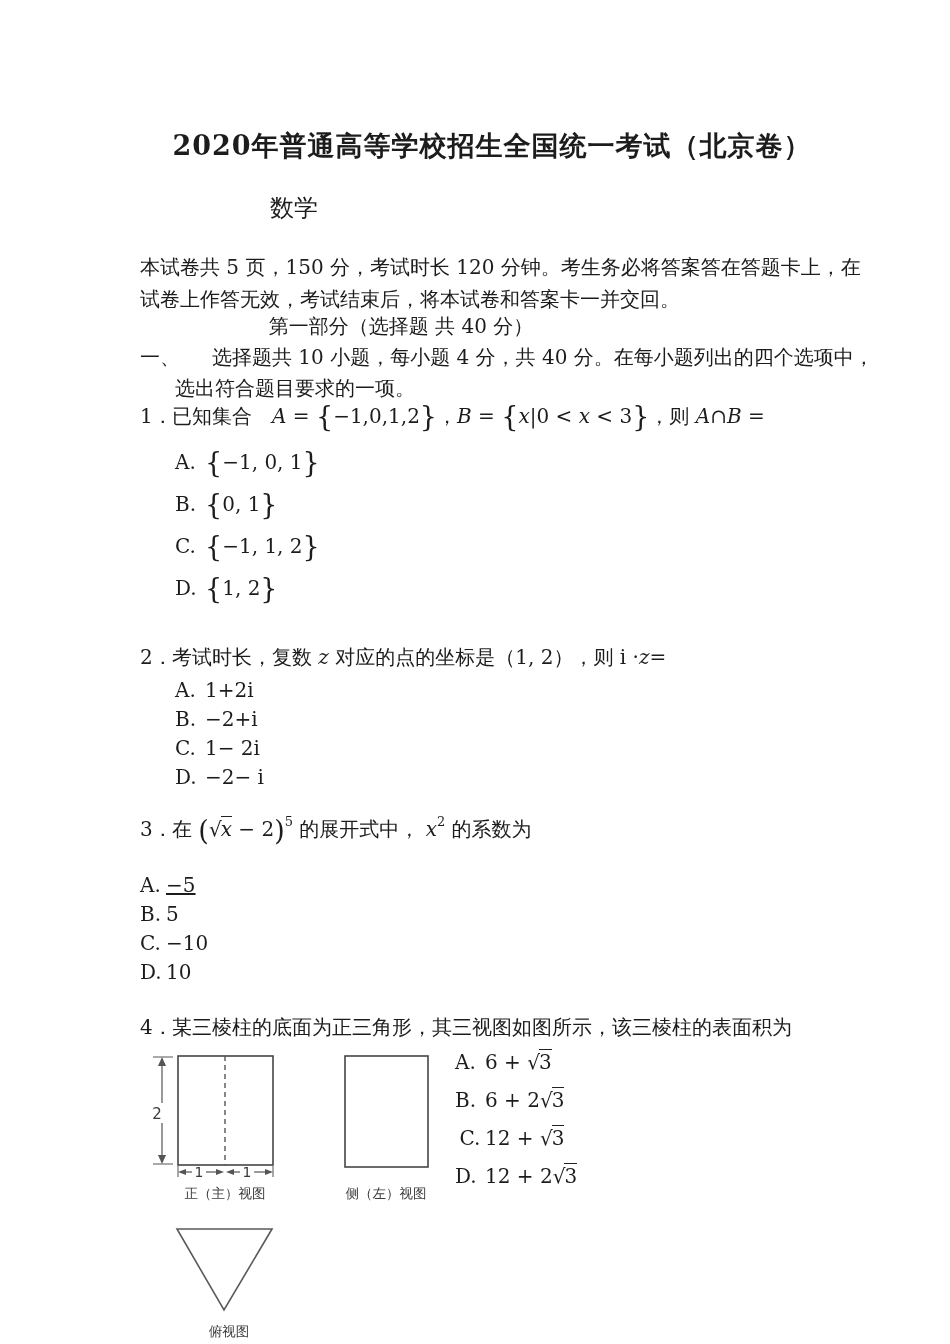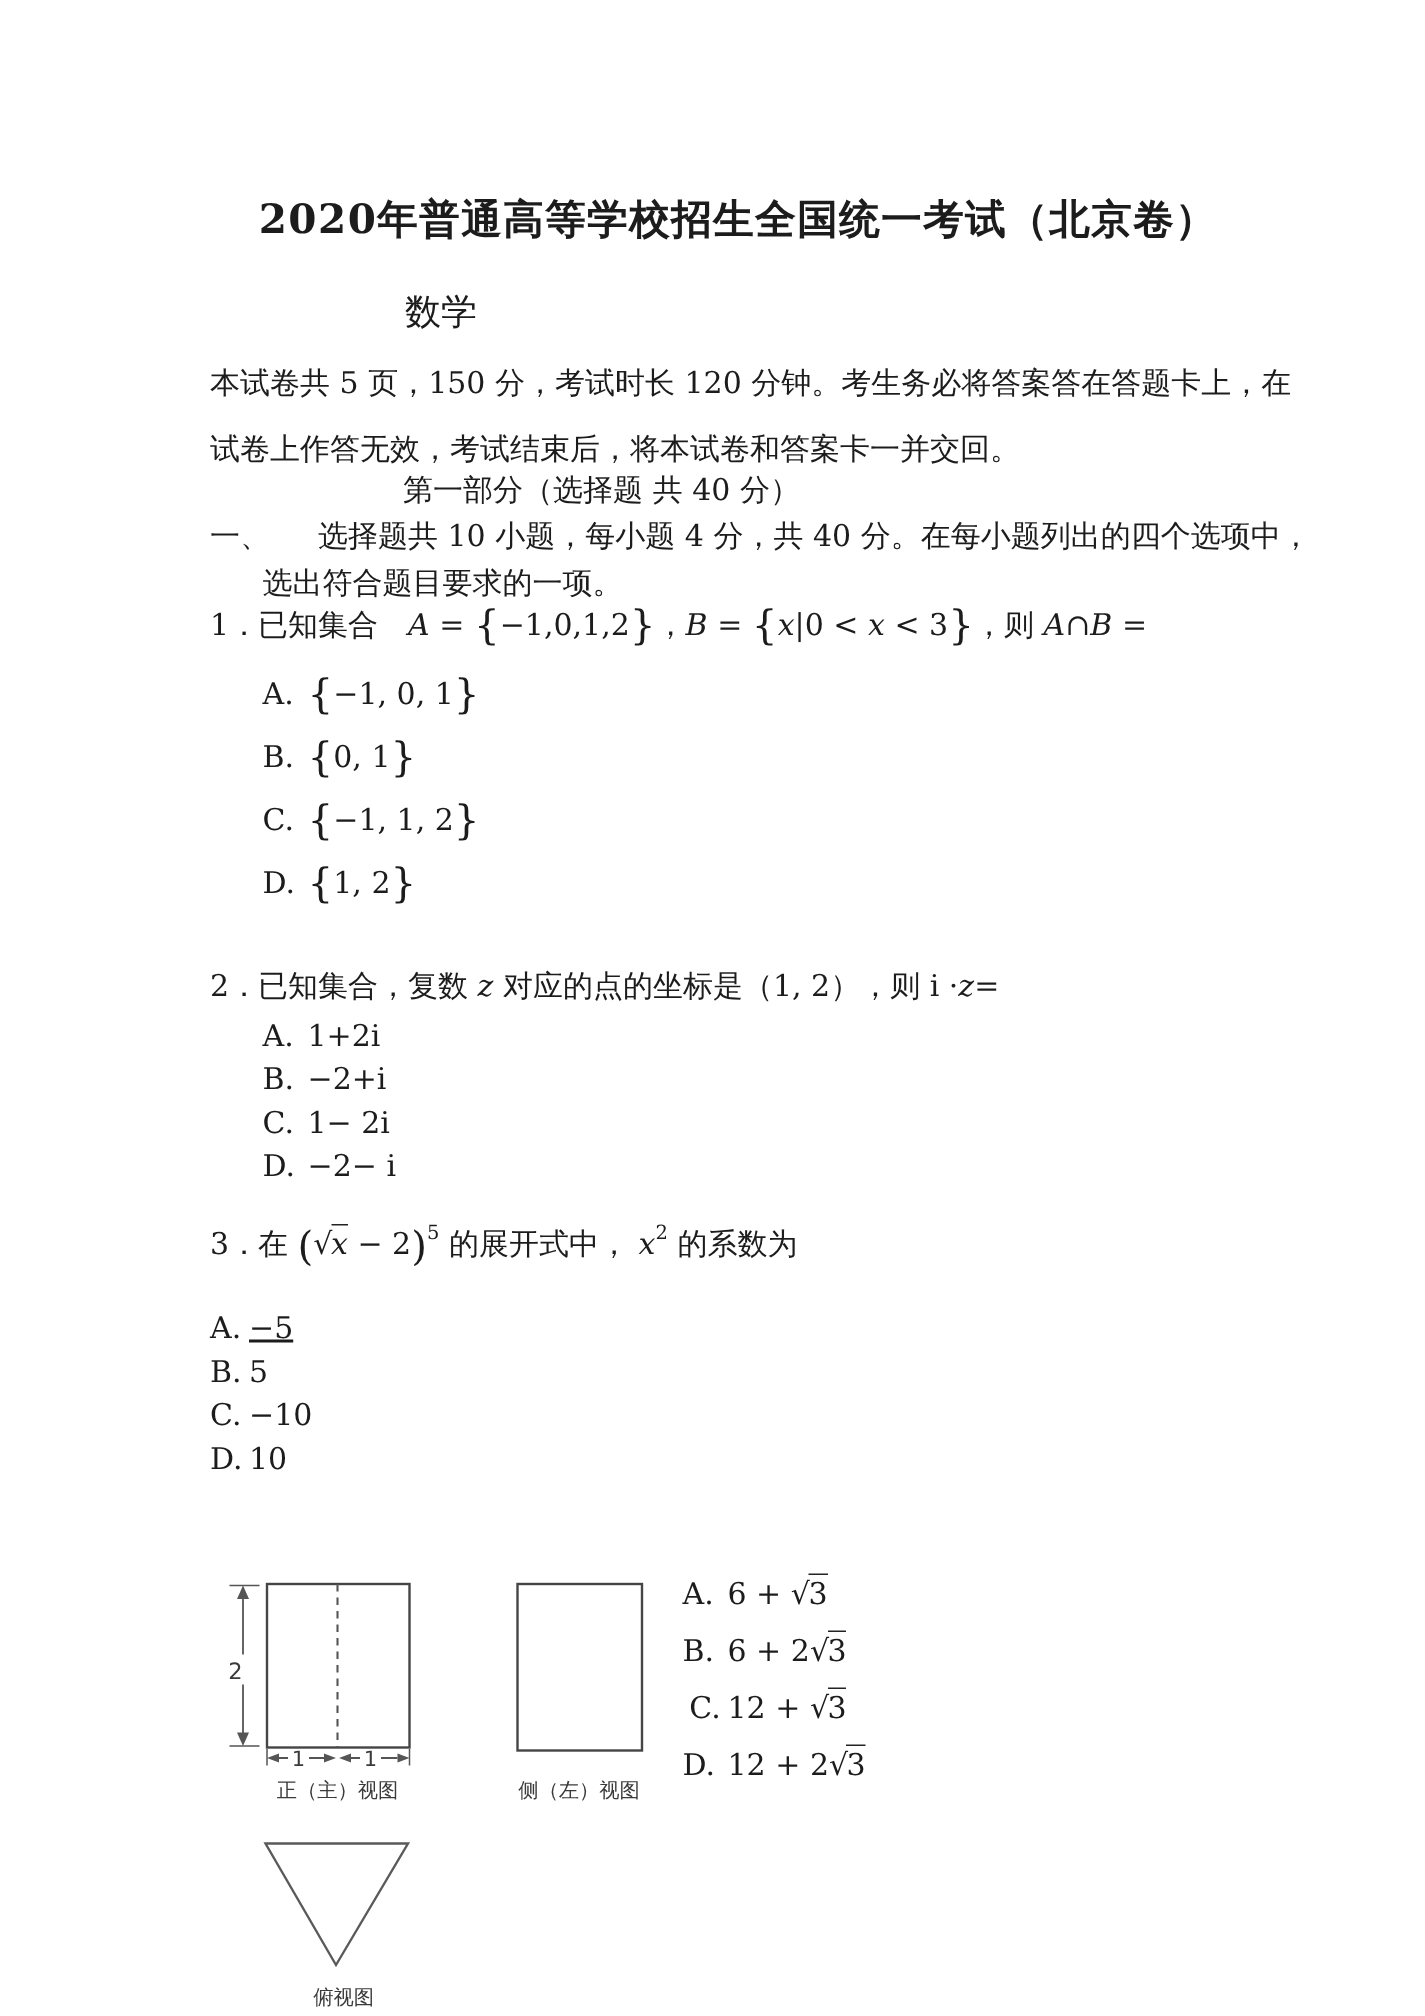--- a/index.html
+++ b/index.html
@@ -8,21 +8,21 @@
     position:relative; width:950px; height:1344px; margin:0 auto;
     background:#ffffff; color:#1c1c1c;
     font-family:"DejaVu Serif","Liberation Serif",serif;
     overflow:hidden;
   }
   .abs { position:absolute; white-space:nowrap; }
   .title { top:128px; left:0; width:950px; text-align:center;
            font-size:27px; font-weight:bold; letter-spacing:1px;padding-left:17px; }
   .subject { top:192px; left:270px; font-size:24px; font-weight:500; }
   .body-text { font-size:20px; line-height:26px; }
-  .intro1 { top:242px; left:140px; }
+  .intro1 { top:254px; left:140px; }
   .intro2 { top:286px; left:140px; }
   .part-header { top:313px; left:0; width:802px; text-align:center; font-size:20px; }
   .sec-marker { top:344px; left:140px; }
   .sec-line1 { top:344px; left:212px; }
   .sec-line2 { top:375px; left:175px; }
   .q { font-size:20px; line-height:30px; }
   .q1 { top:401px; left:140px; }
   .q2 { top:642px; left:140px; }
   .q3 { top:810px; left:140px; line-height:38px; }
   .q4 { top:1012px; left:140px; }
@@ -69,21 +69,21 @@
     <span class="opt-label">B.</span><span><span class="br">{</span><span>0, 1</span><span class="br">}</span></span>
   </div>
   <div class="abs opt" style="top:532px;left:175px;">
     <span class="opt-label">C.</span><span><span class="br">{</span><span>−1, 1, 2</span><span class="br">}</span></span>
   </div>
   <div class="abs opt" style="top:574px;left:175px;">
     <span class="opt-label">D.</span><span><span class="br">{</span><span>1, 2</span><span class="br">}</span></span>
   </div>
 
   <div class="abs q q2">
-    <span class="q-num">2．</span><span><span>已知集合，复数 </span><span class="it">z</span><span> 对应的点的坐标是（1, 2），则 i ·</span><span class="it">z</span><span>=</span></span>
+    <span class="q-num">2．</span><span><span>考试时长，复数 </span><span class="it">z</span><span> 对应的点的坐标是（1, 2），则 i ·</span><span class="it">z</span><span>=</span></span>
   </div>
   <div class="abs opt" style="top:676px;left:175px;">
     <span class="opt-label">A.</span><span>1+2i</span>
   </div>
   <div class="abs opt" style="top:705px;left:175px;">
     <span class="opt-label">B.</span><span>−2+i</span>
   </div>
   <div class="abs opt" style="top:734px;left:175px;">
     <span class="opt-label">C.</span><span>1− 2i</span>
   </div>
@@ -100,20 +100,23 @@
   <div class="abs opt opt3" style="top:900px;left:140px;">
     <span class="opt-label">B.</span><span>5</span>
   </div>
   <div class="abs opt opt3" style="top:929px;left:140px;">
     <span class="opt-label">C.</span><span>−10</span>
   </div>
   <div class="abs opt opt3" style="top:958px;left:140px;">
     <span class="opt-label">D.</span><span>10</span>
   </div>
 
+  <div class="abs q q4">
+    <span class="q-num">4．</span><span>某三棱柱的底面为正三角形，其三视图如图所示，该三棱柱的表面积为</span>
+  </div>
 
   <svg class="fig" width="310" height="300" viewBox="0 0 310 300">
 
     <rect x="38" y="11" width="95" height="109" fill="none" stroke="#454545" stroke-width="1.6"></rect>
     <line x1="85" y1="11" x2="85" y2="120" stroke="#555" stroke-width="1.4" stroke-dasharray="5,4"></line>
 
     <line x1="13" y1="12" x2="33" y2="12" stroke="#555" stroke-width="1"></line>
     <line x1="13" y1="119" x2="33" y2="119" stroke="#555" stroke-width="1"></line>
     <line x1="22" y1="20" x2="22" y2="58" stroke="#555" stroke-width="1.2"></line>
     <line x1="22" y1="78" x2="22" y2="111" stroke="#555" stroke-width="1.2"></line>

